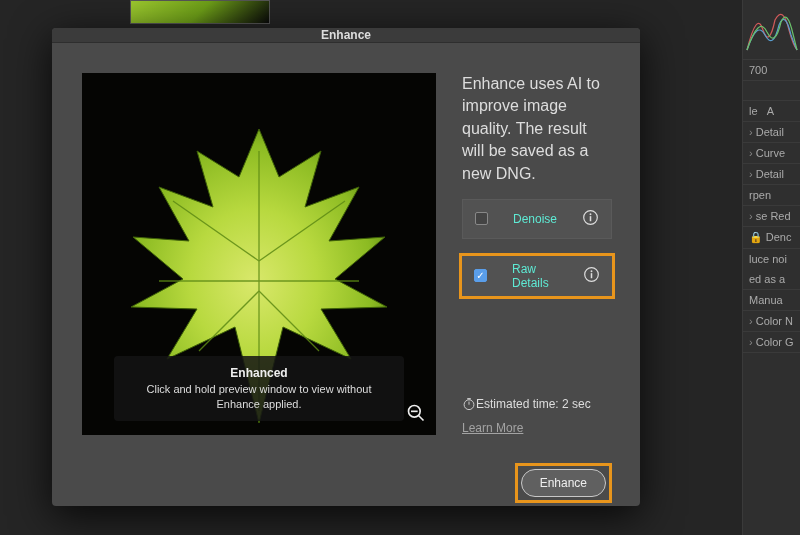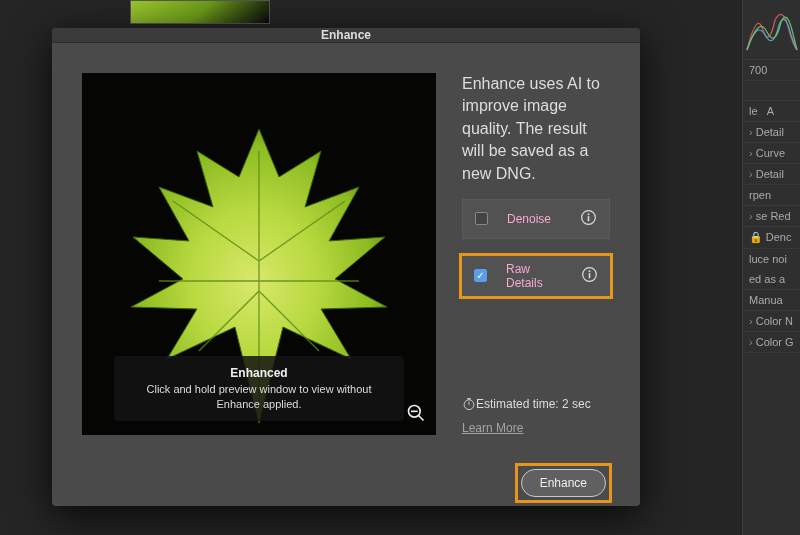--- a/index.html
+++ b/index.html
@@ -60,22 +60,22 @@
     cursor: pointer;
   }
 
   
   .opts { flex: 1; display: flex; flex-direction: column; }
   .desc { font-size: 16px; color: #ddd; line-height: 1.4; margin-bottom: 14px; }
 
   .opt-row {
     background: #525252; border: 1px solid #5a5a5a;
     height: 40px; padding: 0 12px;
-    display: flex; align-items: center; gap: 19px;
-    font-size: 12px; color: #f9a8d4; position: relative;
+    display: flex; align-items: center; gap: 25px;
+    font-size: 12px; color: #5eead4; position: relative;
     margin-bottom: 4px;
   }
   .opt-row.sub { background: #4f4f4f; color: #999; height: 44px; flex-direction: column; align-items: flex-start; justify-content: center; gap: 4px; padding-top: 6px; padding-bottom: 6px; }
   .opt-row.sub .amount-top { display: flex; width: 100%; align-items: center; justify-content: space-between; font-size: 11px; }
   .opt-row.sub .numbox { width: 40px; height: 16px; border: 1px solid #666; background: #444; }
   .opt-row.sub .track { width: 100%; height: 3px; background: #666; border-radius: 2px; }
   .opt-row .info { margin-left: auto; }
   .chk {
     width: 13px; height: 13px; border: 1px solid #888; border-radius: 2px;
     display: flex; align-items: center; justify-content: center; background: #444;

